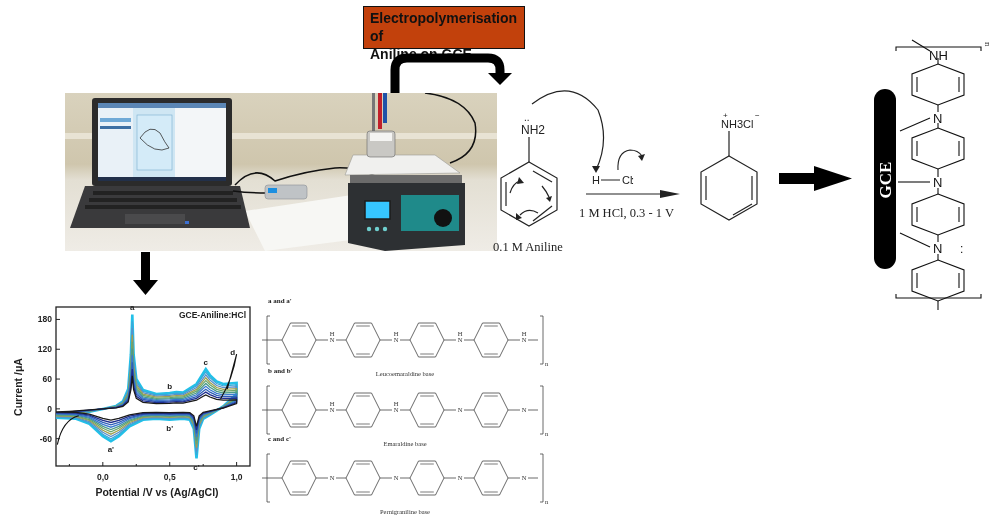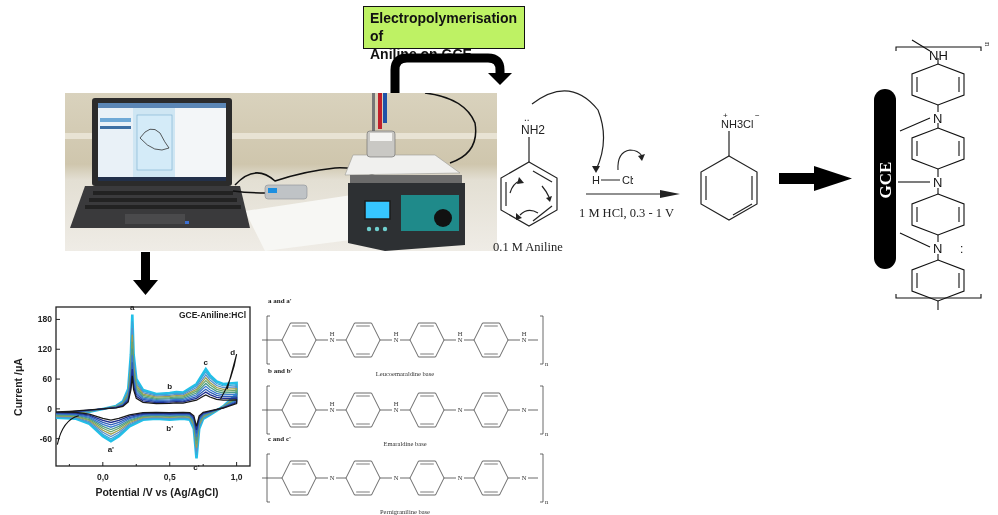--- a/index.html
+++ b/index.html
@@ -1,18 +1,18 @@
 <!DOCTYPE html>
 <html><head>
 <meta charset="utf-8">
 <style>
   html,body{margin:0;padding:0;background:#ffffff;}
   body{width:998px;height:515px;position:relative;overflow:hidden;font-family:"Liberation Sans",sans-serif;}
   .abs{position:absolute;}
-  .title-box{left:363px;top:6px;width:162px;height:43px;border:1.5px solid #111;background:#bef264;box-sizing:border-box;padding:2px 6px;font-weight:bold;font-size:14px;line-height:18px;color:#111;}
+  .title-box{left:363px;top:6px;width:162px;height:43px;border:1.5px solid #111;background:#c2410c;box-sizing:border-box;padding:2px 6px;font-weight:bold;font-size:14px;line-height:18px;color:#111;}
   .photo{left:65px;top:93px;width:432px;height:158px;overflow:hidden;}
   .serif{font-family:"Liberation Serif",serif;}
   svg text{font-family:"Liberation Sans",sans-serif;}
   .struct-text{font-family:"Liberation Serif",serif;font-size:6.5px;fill:#333;}
   .struct-head{font-family:"Liberation Serif",serif;font-size:7px;font-weight:bold;fill:#222;}
 </style>
 </head>
 <body>
 
 <div class="abs title-box">

